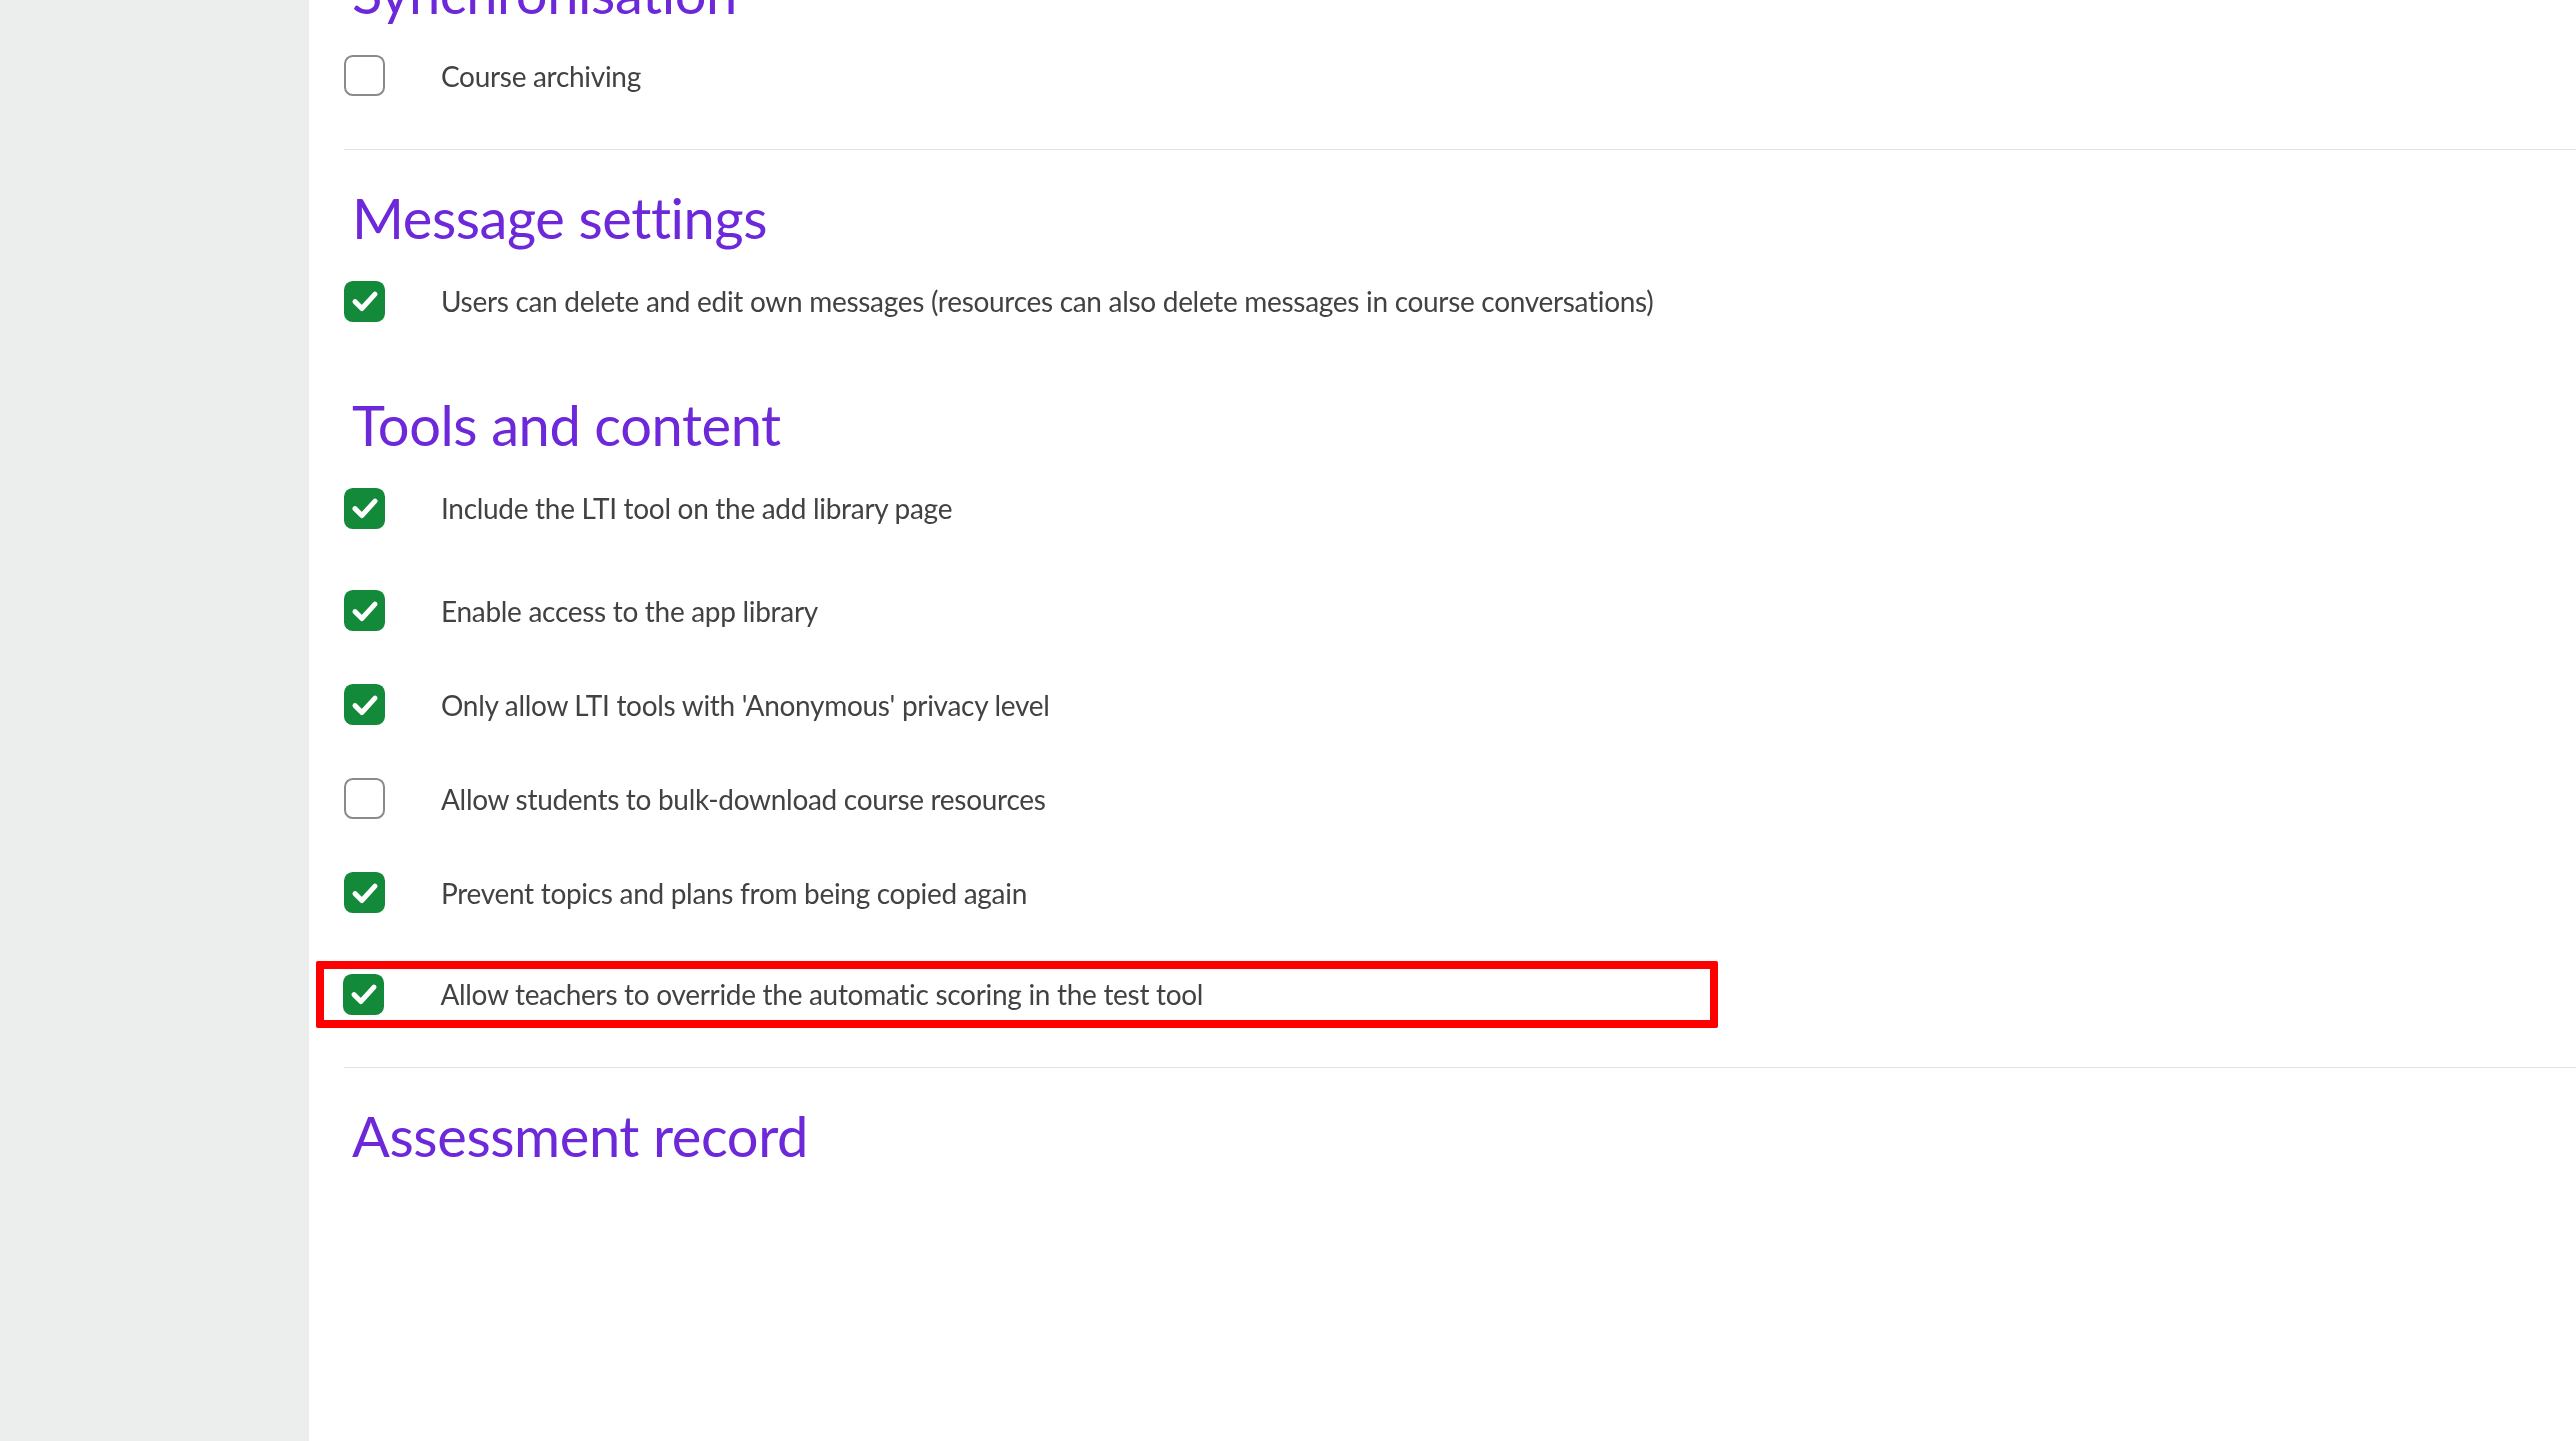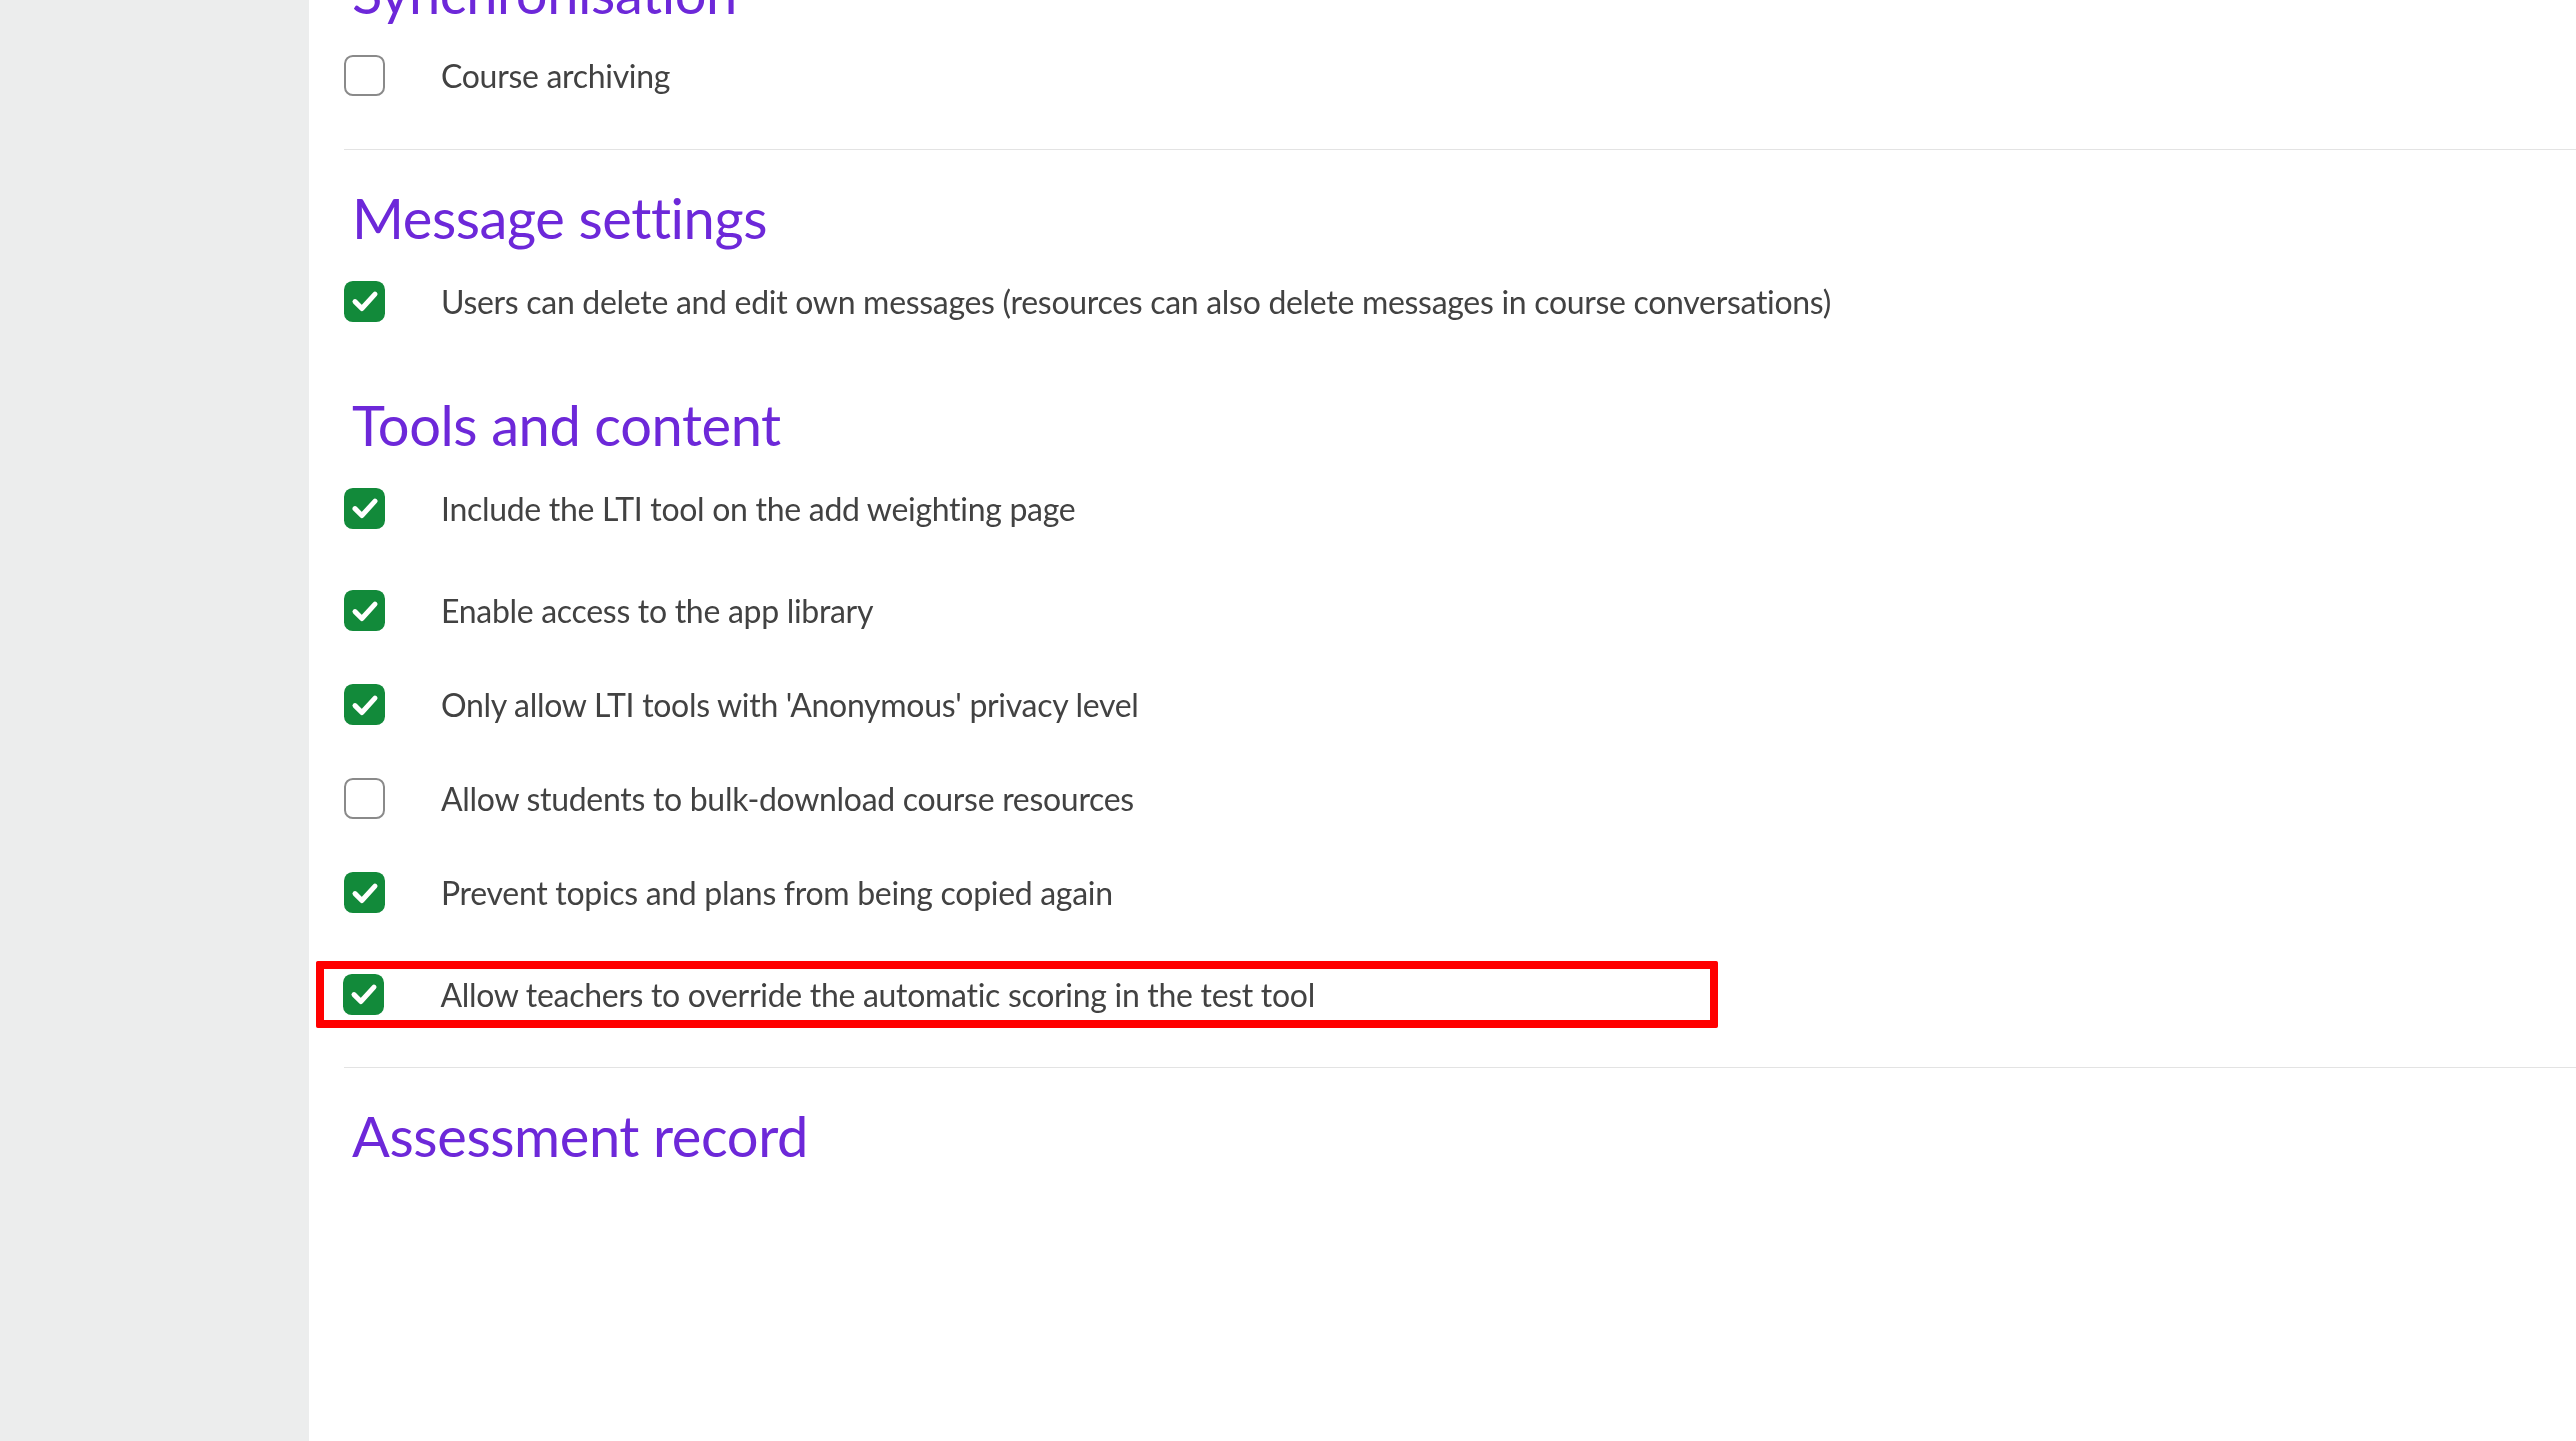--- a/index.html
+++ b/index.html
@@ -65,21 +65,21 @@
   .checkbox.unchecked {
     background: #ffffff;
     border: 2.6px solid #8a8a8a;
   }
   .checkbox svg {
     width: 30px;
     height: 30px;
     display: block;
   }
   .option-label {
-    font-size: 32px;
+    font-size: 28px;
     color: #424242;
     margin-left: 56px;
     letter-spacing: -0.3px;
   }
   .section-divider {
     border: none;
     border-top: 1.8px solid #e3e3e3;
     margin: 17.7px 0 0 0;
     width: 100%;
   }
@@ -127,21 +127,21 @@
 
     <div class="section">
       <h2 class="section-title">Tools and content</h2>
 
       <div class="option-row first-in-section">
         <span class="checkbox checked">
           <svg viewBox="0 0 24 24">
               <path fill="none" stroke="#ffffff" stroke-width="4" stroke-linecap="round" stroke-linejoin="round" d="M4 12.5 L9.5 18 L20 6.5"></path>
             </svg>
         </span>
-        <span class="option-label">Include the LTI tool on the add weighting page</span>
+        <span class="option-label">Include the LTI tool on the add library page</span>
       </div>
 
       <div class="option-row">
         <span class="checkbox checked">
           <svg viewBox="0 0 24 24">
               <path fill="none" stroke="#ffffff" stroke-width="4" stroke-linecap="round" stroke-linejoin="round" d="M4 12.5 L9.5 18 L20 6.5"></path>
             </svg>
         </span>
         <span class="option-label">Enable access to the app library</span>
       </div>

